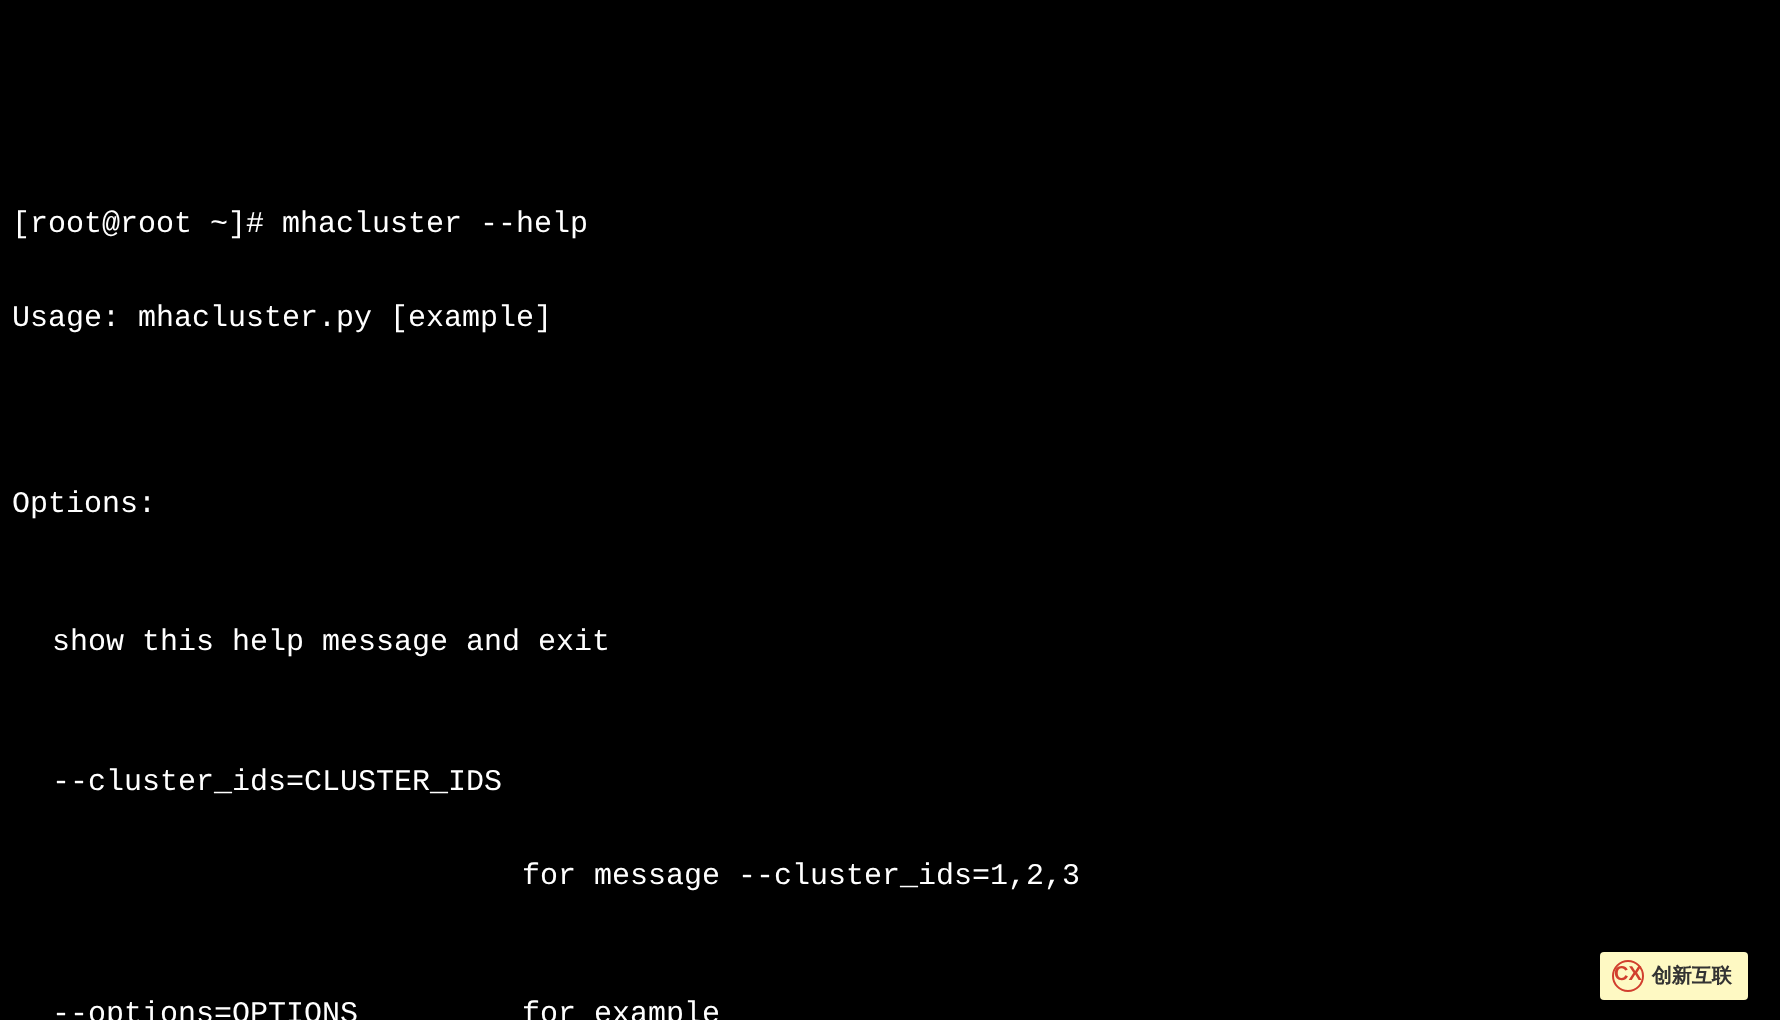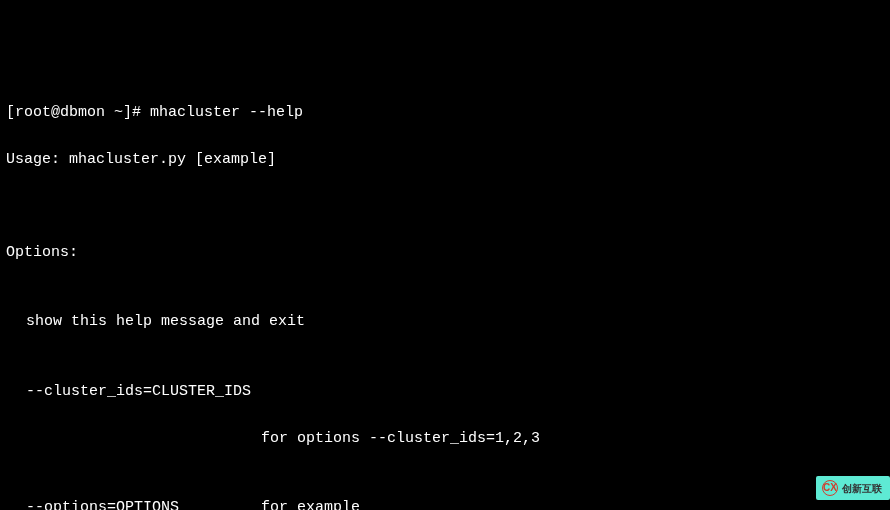--- a/index.html
+++ b/index.html
@@ -34,23 +34,23 @@
       flex-shrink: 0;
     }
     .col2 .right {
       flex: 1;
     }
     .opt-line {
       padding-left: 255px;
     }
     .watermark {
       position: absolute;
-      right: 0;
+      right: 16px;
       bottom: 10px;
-      background: #5eead4;
+      background: #fef9c3;
       color: #333;
       font-family: Arial, sans-serif;
       font-size: 11px;
       padding: 4px 8px 4px 6px;
       display: flex;
       align-items: center;
       gap: 4px;
       border-radius: 2px;
     }
     .watermark .wm-icon {
@@ -70,31 +70,31 @@
       line-height: 1.1;
       color: #333;
       font-weight: bold;
     }
   </style>
 </head>
 <body>
 
 
 
-<div class="term-line">[root@dbmon ~]# mhacluster --help</div>
+<div class="term-line">[root@root ~]# mhacluster --help</div>
 <div class="term-line">Usage: mhacluster.py [example]</div>
 <div class="term-line">&nbsp;</div>
 <div class="term-line">Options:</div>
 
 <div class="col2 indent1">
   <div class="right">show this help message and exit</div>
 </div>
 
 <div class="term-line indent1">--cluster_ids=CLUSTER_IDS</div>
-<div class="opt-line term-line">for options --cluster_ids=1,2,3</div>
+<div class="opt-line term-line">for message --cluster_ids=1,2,3</div>
 
 <div class="col2 indent1">
   <div class="left">--options=OPTIONS</div>
   <div class="right">for example</div>
 </div>
 
 
 
 
 

